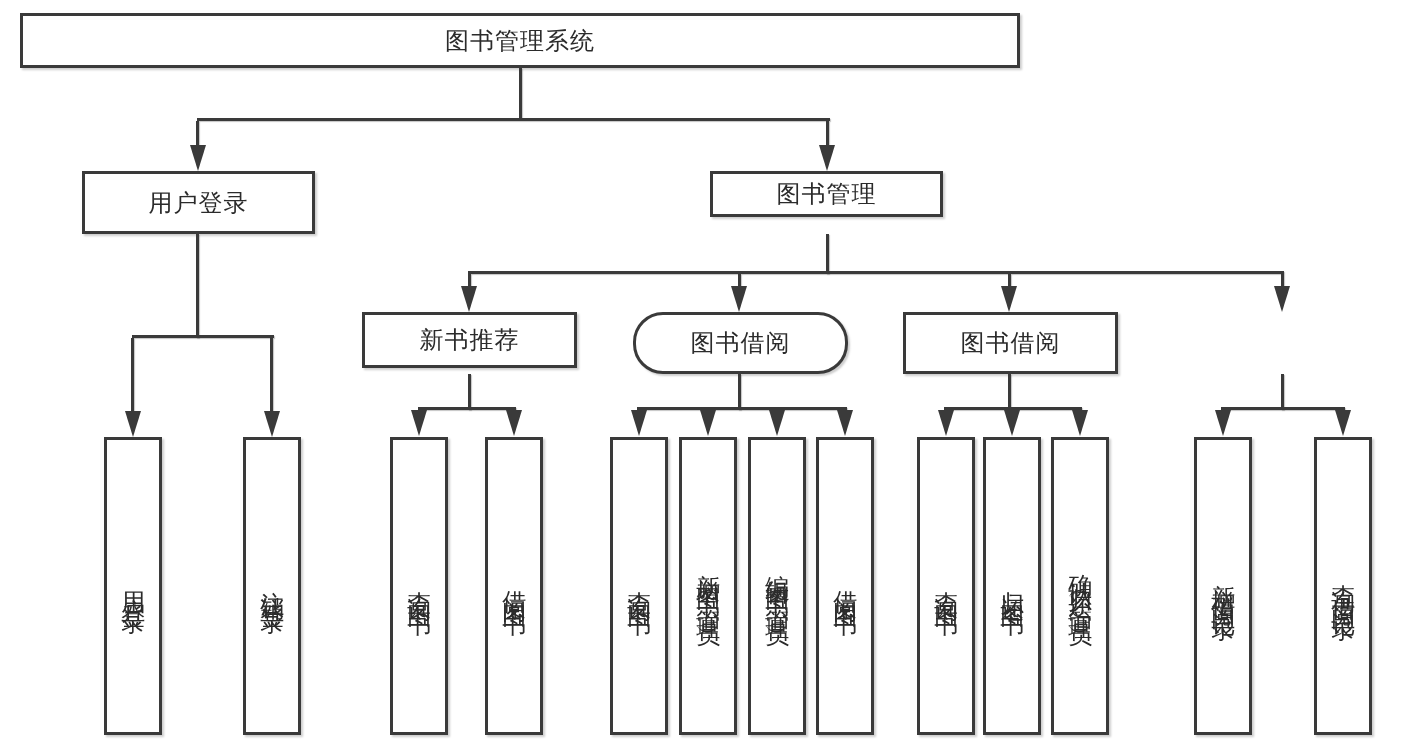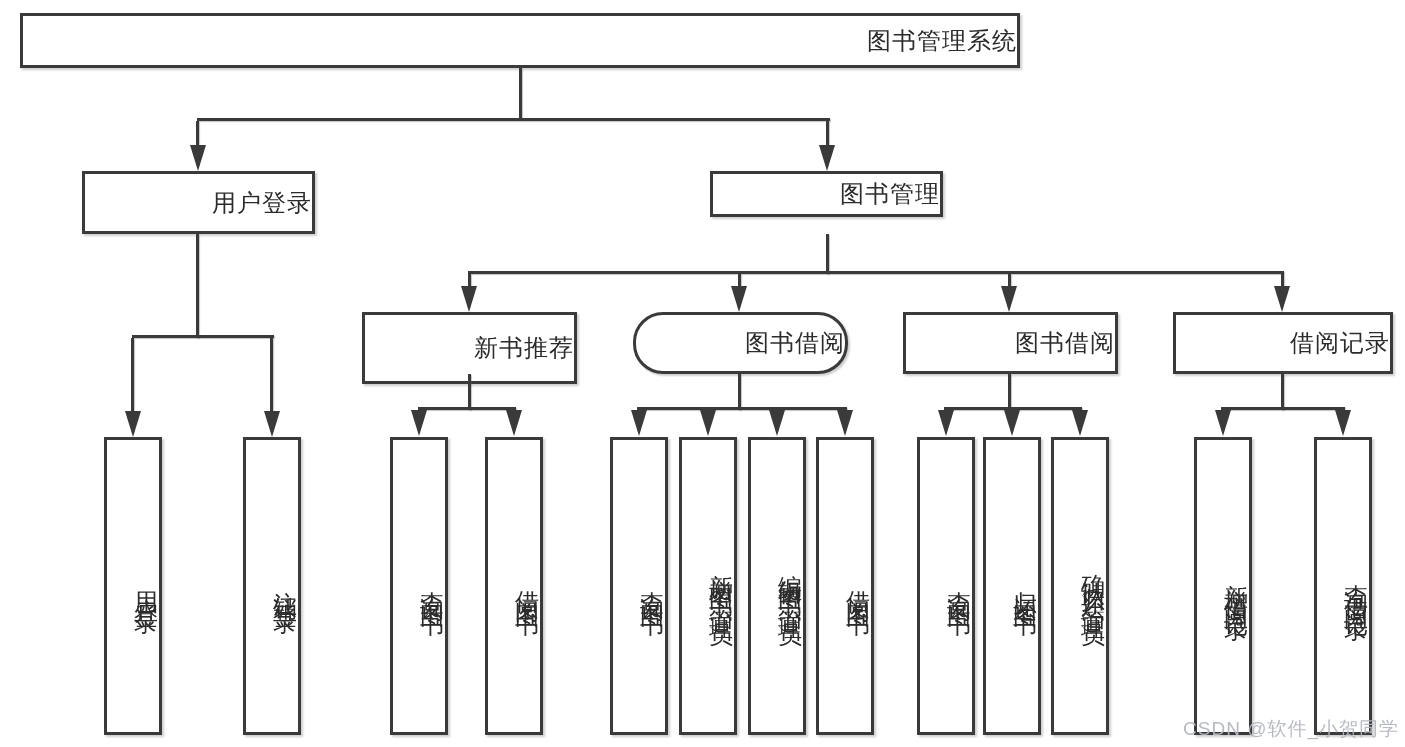--- a/index.html
+++ b/index.html
@@ -12,21 +12,21 @@
   .stage { position: relative; width: 1405px; height: 747px; background:#ffffff; }
 
   .box {
     position: absolute;
     box-sizing: border-box;
     background: #ffffff;
     border: 3px solid #3a3a3a;
     box-shadow: 2px 2px 2px rgba(80,80,80,0.28);
     display: flex;
     align-items: center;
-    justify-content: flex-end;
+    justify-content: center;
     color: #2b2b2b;
   }
   .hlabel { font-size: 24px; letter-spacing: 1px; white-space: nowrap; }
 
   .leaf .vlabel {
     writing-mode: vertical-rl;
     text-orientation: mixed;
     font-size: 24px;
     line-height: 1.1;
     letter-spacing: 7px;
@@ -94,31 +94,28 @@
   <div class="hline" style="left:468px; top:271px; width:816px;"></div>
   <div class="vline" style="left:468px; top:274px; height:14px;"></div>
   <div class="arrow" style="left:461px; top:286px;"></div>
   <div class="vline" style="left:738px; top:274px; height:14px;"></div>
   <div class="arrow" style="left:731px; top:286px;"></div>
   <div class="vline" style="left:1008px; top:274px; height:14px;"></div>
   <div class="arrow" style="left:1001px; top:286px;"></div>
   <div class="vline" style="left:1281px; top:274px; height:14px;"></div>
   <div class="arrow" style="left:1274px; top:286px;"></div>
 
-  <div class="box" style="left:362px; top:312px; width:215px; height:72px;">
+  <div class="box" style="left:362px; top:312px; width:215px; height:56px;">
     <span class="hlabel">新书推荐</span>
   </div>
   <div class="box" style="left:633px; top:312px; width:215px; height:62px;border-radius:30px;">
     <span class="hlabel">图书借阅</span>
   </div>
   <div class="box" style="left:903px; top:312px; width:215px; height:62px;">
     <span class="hlabel">图书借阅</span>
-  </div>
-  <div class="box" style="left:1173px; top:312px; width:220px; height:62px;">
-    <span class="hlabel">借阅记录</span>
   </div>
 
   <div class="vline" style="left:468px; top:374px; height:36px;"></div>
   <div class="vline" style="left:738px; top:374px; height:36px;"></div>
   <div class="vline" style="left:1008px; top:374px; height:36px;"></div>
   <div class="vline" style="left:1281px; top:374px; height:36px;"></div>
 
   <div class="hline" style="left:418px; top:407px; width:98px;"></div>
   <div class="hline" style="left:637px; top:407px; width:210px;"></div>
   <div class="hline" style="left:944px; top:407px; width:138px;"></div>
@@ -173,15 +170,14 @@
     <span class="vlabel">确认归还（管理员）</span>
   </div>
 
   <div class="box leaf" style="left:1194px; top:437px; width:58px; height:298px;">
     <span class="vlabel">新增借阅记录</span>
   </div>
   <div class="box leaf" style="left:1314px; top:437px; width:58px; height:298px;">
     <span class="vlabel">查询借阅记录</span>
   </div>
 
-  <div class="watermark">CSDN @软件_小贺同学</div>
 
 </div>
 
 </body></html>

